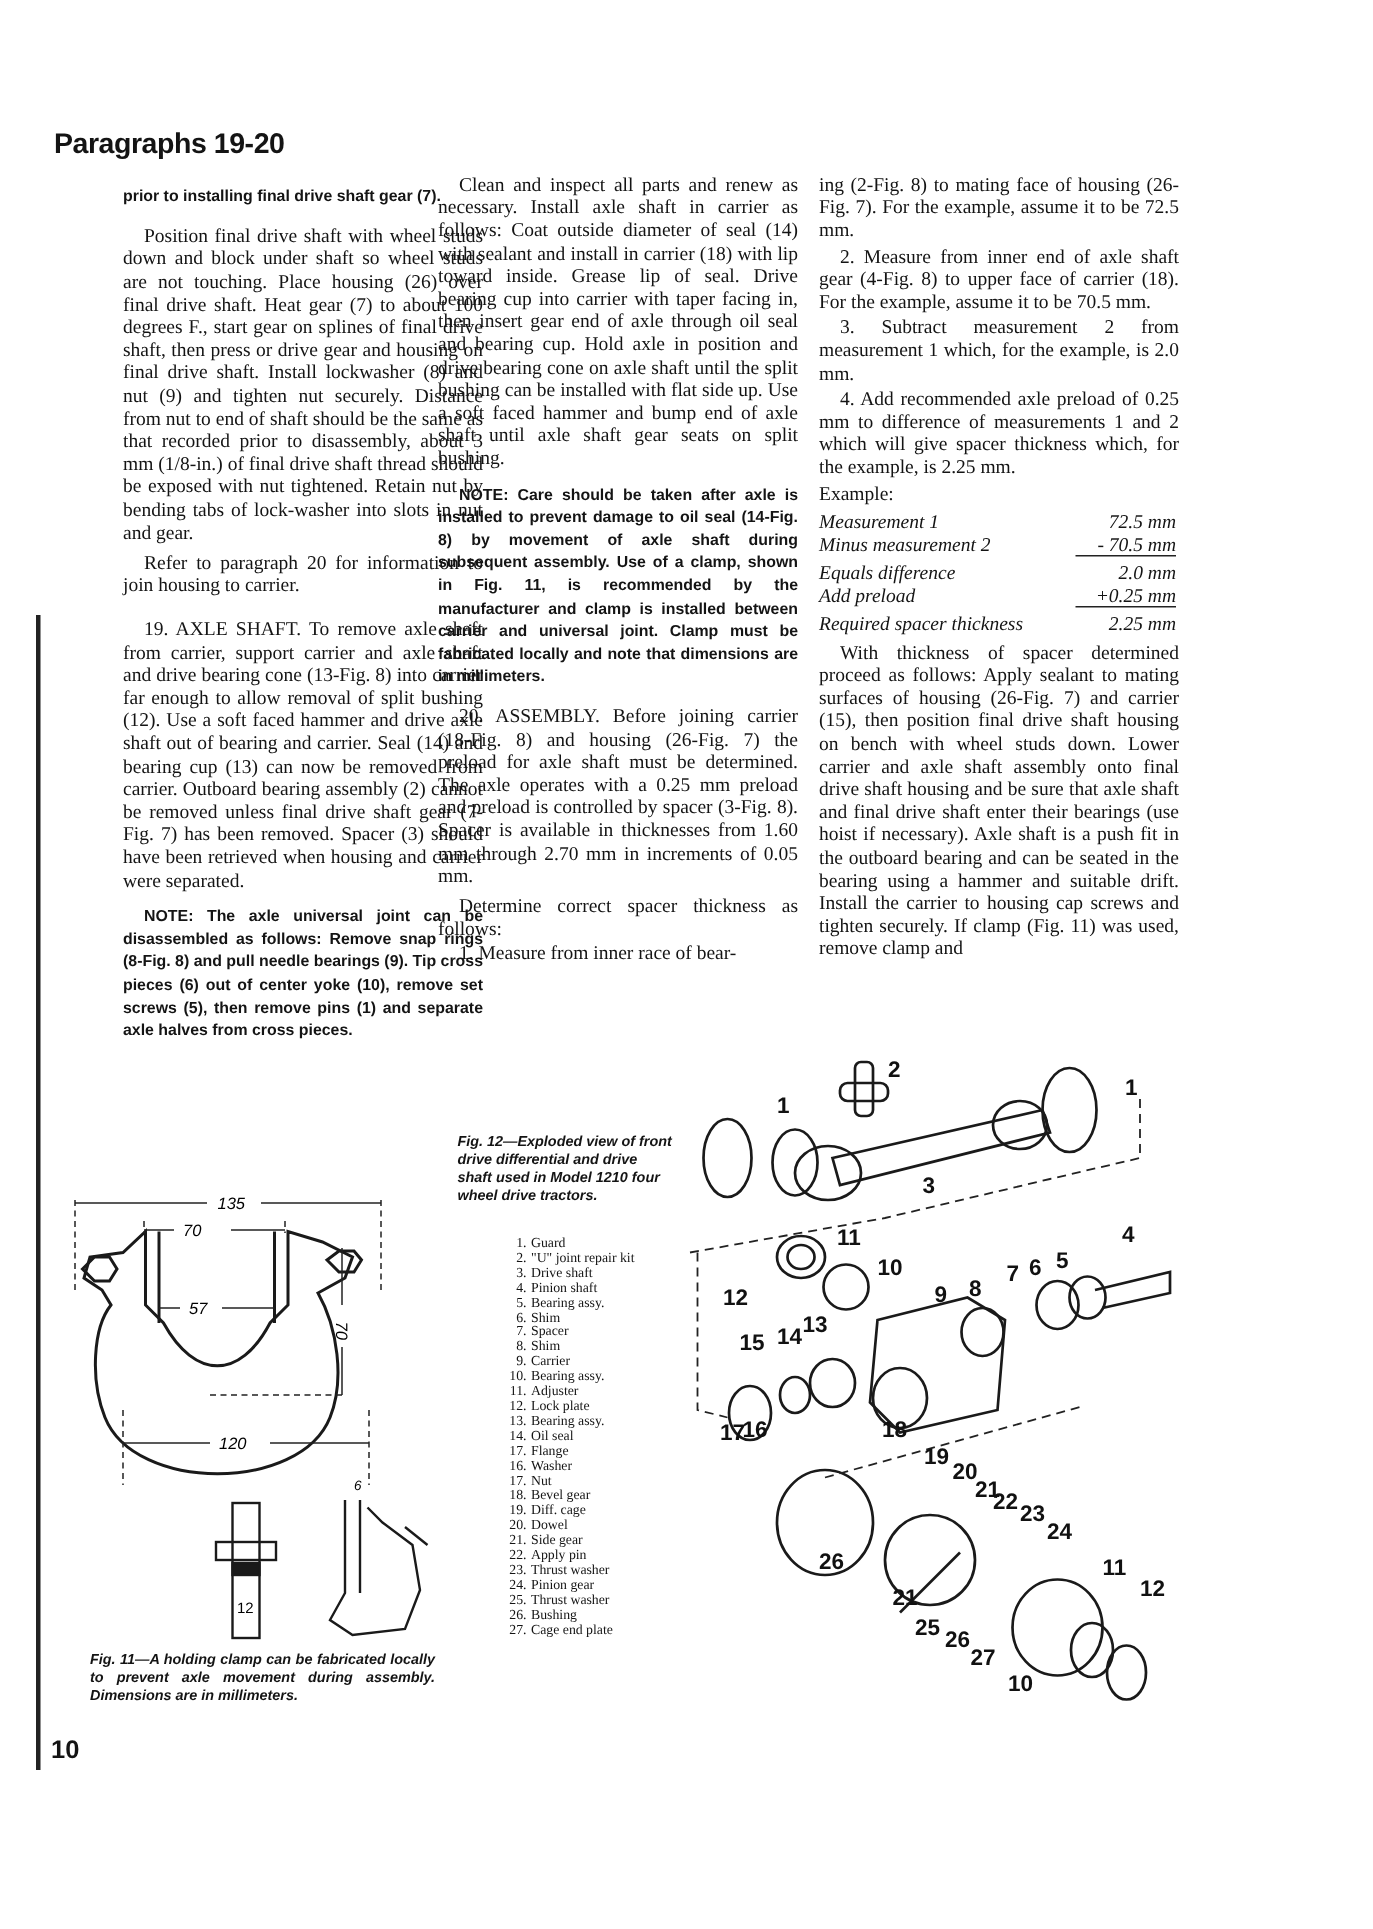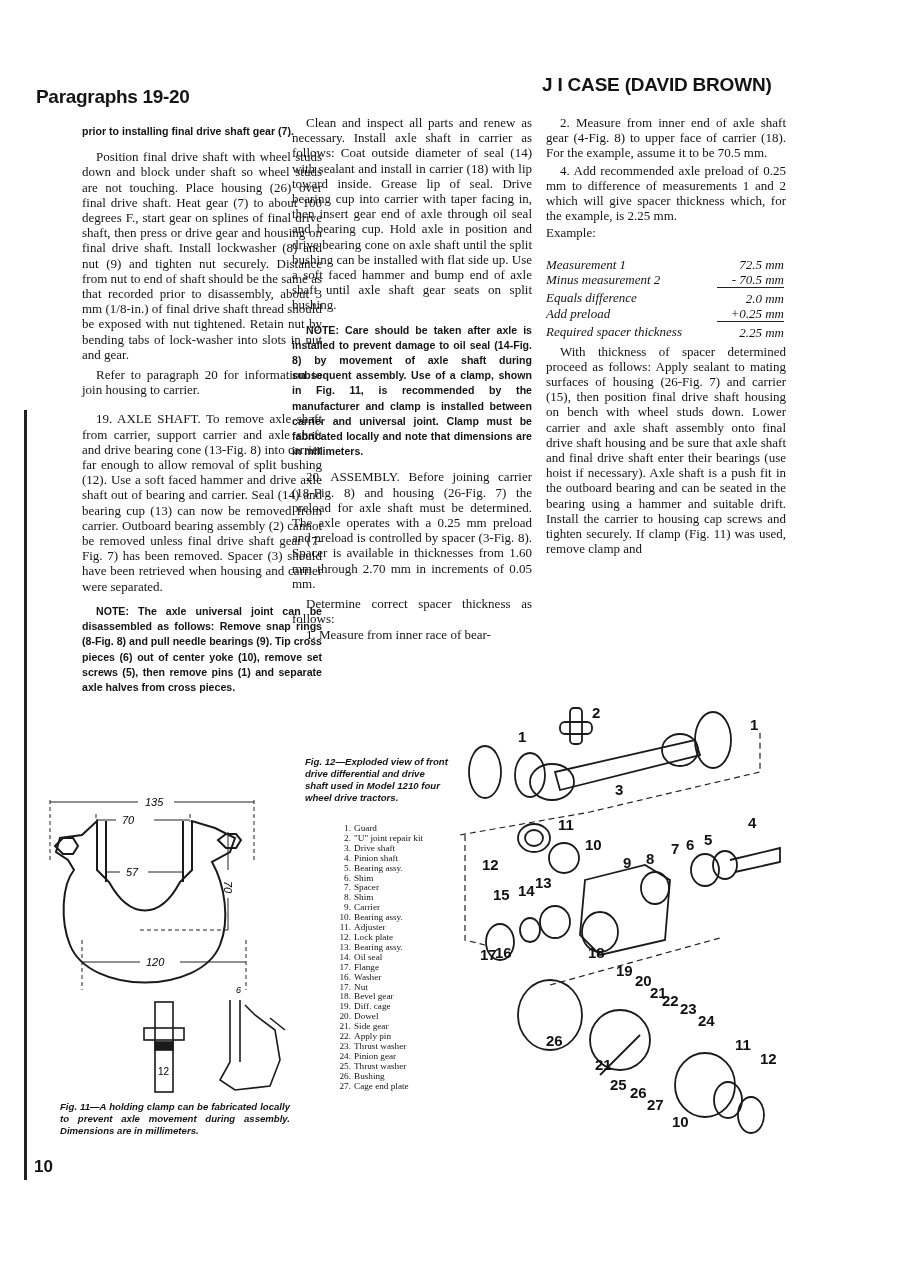--- a/index.html
+++ b/index.html
@@ -29,43 +29,44 @@
   svg { position:absolute; overflow:visible; }
   .dimtxt { font-family:"Liberation Sans",sans-serif; font-style:italic; font-size:11px; }
   .calltxt { font-family:"Liberation Sans",sans-serif; font-weight:bold; font-size:15px; }
 </style>
 </head>
 <body>
 
 <div class="page">
 
   <div class="hdr-left">Paragraphs 19-20</div>
-  <div class="hdr-right">J I CASE (DAVID BROWN)</div>
   <div class="leftrule"></div>
 
   <div class="col c1">
     <p class="noind note" style="margin-bottom:10px;">prior to installing final drive shaft gear (7).</p>
     <p>Position final drive shaft with wheel studs down and block under shaft so wheel studs are not touching. Place housing (26) over final drive shaft. Heat gear (7) to about 100 degrees F., start gear on splines of final drive shaft, then press or drive gear and housing on final drive shaft. Install lockwasher (8) and nut (9) and tighten nut securely. Distance from nut to end of shaft should be the same as that recorded prior to disassembly, about 3 mm (1/8-in.) of final drive shaft thread should be exposed with nut tightened. Retain nut by bending tabs of lock-washer into slots in nut and gear.</p>
     <p style="margin-bottom:14px;">Refer to paragraph 20 for information to join housing to carrier.</p>
     <p><span>19. AXLE SHAFT.</span> <span>To remove axle shaft from carrier, support carrier and axle shaft and drive bearing cone (13-Fig. 8) into carrier far enough to allow removal of split bushing (12). Use a soft faced hammer and drive axle shaft out of bearing and carrier. Seal (14) and bearing cup (13) can now be removed from carrier. Outboard bearing assembly (2) cannot be removed unless final drive shaft gear (7-Fig. 7) has been removed. Spacer (3) should have been retrieved when housing and carrier were separated.</span></p>
     <p class="note" style="margin-top:10px;">NOTE: The axle universal joint can be disassembled as follows: Remove snap rings (8-Fig. 8) and pull needle bearings (9). Tip cross pieces (6) out of center yoke (10), remove set screws (5), then remove pins (1) and separate axle halves from cross pieces.</p>
   </div>
 
   <div class="col c2">
     <p style="margin-bottom:10px;">Clean and inspect all parts and renew as necessary. Install axle shaft in carrier as follows: Coat outside diameter of seal (14) with sealant and install in carrier (18) with lip toward inside. Grease lip of seal. Drive bearing cup into carrier with taper facing in, then insert gear end of axle through oil seal and bearing cup. Hold axle in position and drive bearing cone on axle shaft until the split bushing can be installed with flat side up. Use a soft faced hammer and bump end of axle shaft until axle shaft gear seats on split bushing.</p>
     <p class="note" style="margin-bottom:10px;">NOTE: Care should be taken after axle is installed to prevent damage to oil seal (14-Fig. 8) by movement of axle shaft during subsequent assembly. Use of a clamp, shown in Fig. 11, is recommended by the manufacturer and clamp is installed between carrier and universal joint. Clamp must be fabricated locally and note that dimensions are in millimeters.</p>
     <p><span>20. ASSEMBLY.</span> <span>Before joining carrier (18-Fig. 8) and housing (26-Fig. 7) the preload for axle shaft must be determined. The axle operates with a 0.25 mm preload and preload is controlled by spacer (3-Fig. 8). Spacer is available in thicknesses from 1.60 mm through 2.70 mm in increments of 0.05 mm.</span></p>
     <p style="margin-bottom:0;">Determine correct spacer thickness as follows:</p>
     <p>1. Measure from inner race of bear-</p>
   </div>
 
   <div class="col c3">
+    <p class="noind" style="margin-bottom:2px;">ing (2-Fig. 8) to mating face of housing (26-Fig. 7). For the example, assume it to be 72.5 mm.</p>
     <p style="margin-bottom:2px;">2. Measure from inner end of axle shaft gear (4-Fig. 8) to upper face of carrier (18). For the example, assume it to be 70.5 mm.</p>
+    <p style="margin-bottom:2px;">3. Subtract measurement 2 from measurement 1 which, for the example, is 2.0 mm.</p>
     <p style="margin-bottom:2px;">4. Add recommended axle preload of 0.25 mm to difference of measurements 1 and 2 which will give spacer thickness which, for the example, is 2.25 mm.</p>
-    <p class="noind" style="margin-bottom:16px;">Example:</p>
+    <p class="noind" style="margin-bottom:4px;">Example:</p>
     <table class="extable">
       <tbody>
           <tr>
             <td>Measurement 1</td>
             <td class="v">72.5 mm</td>
           </tr>
       <tr class="ul">
             <td>Minus measurement 2</td>
             <td class="v">- 70.5 mm</td>
           </tr>

